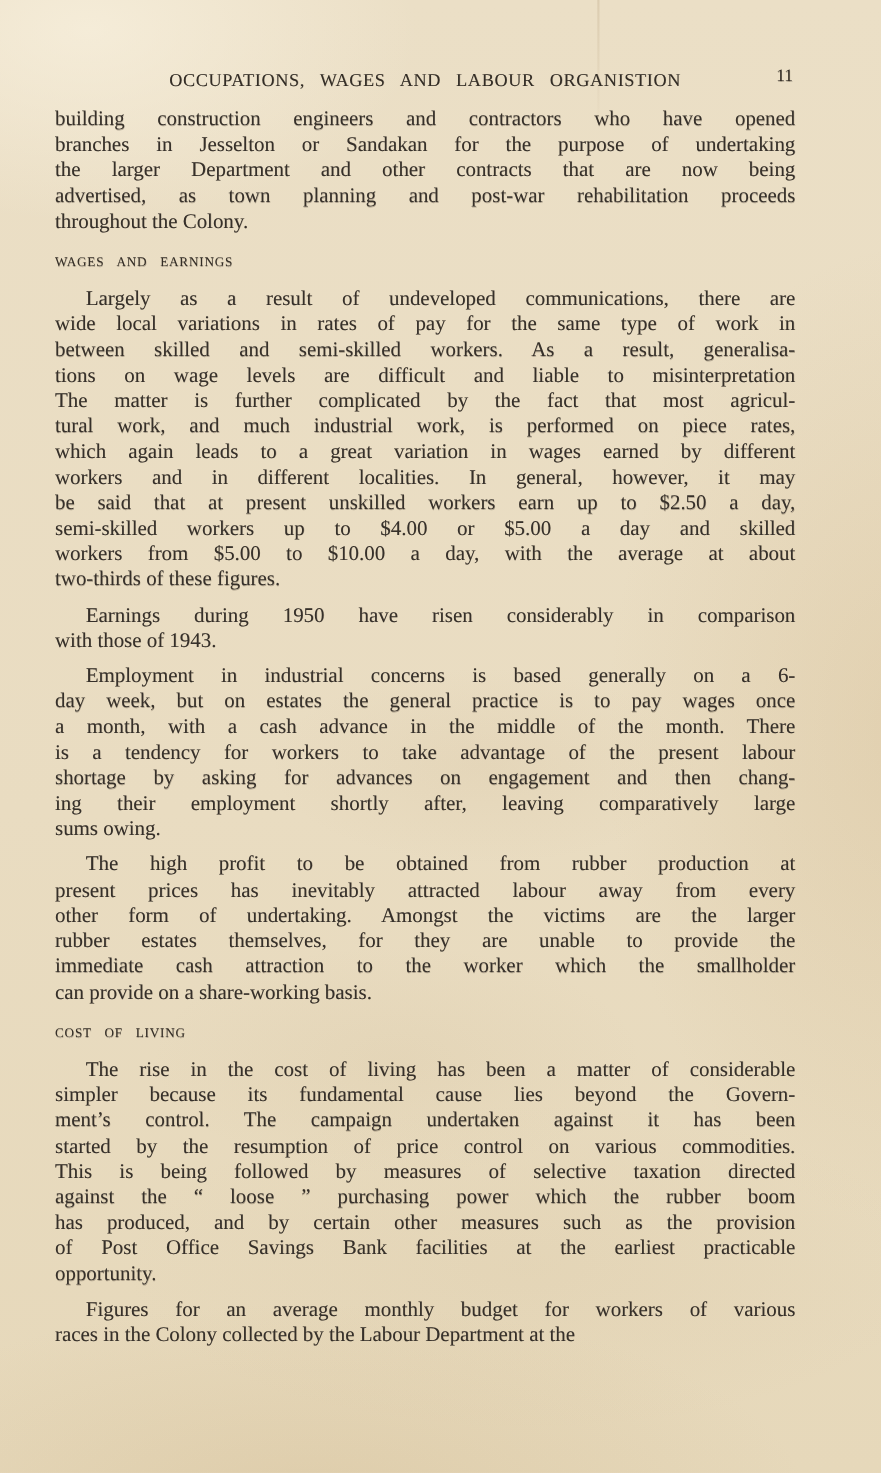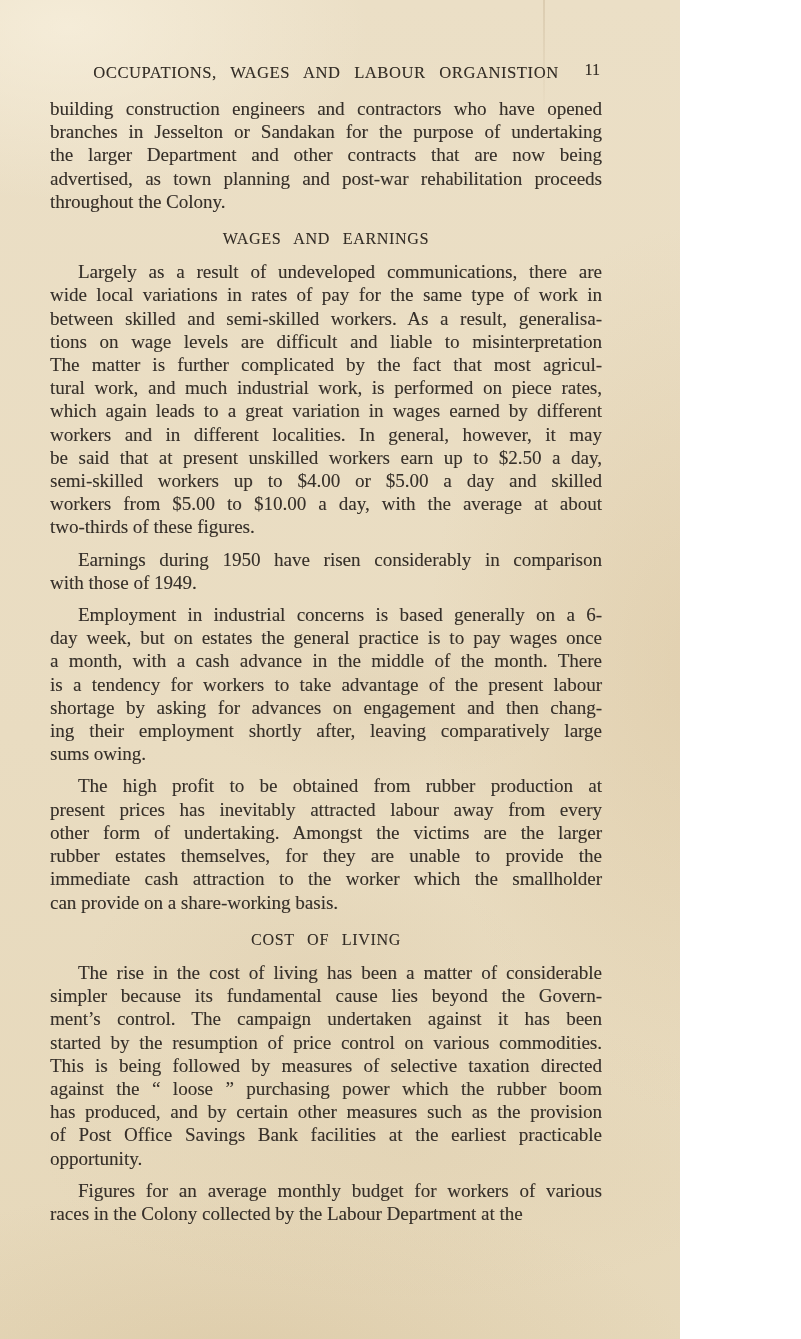--- a/index.html
+++ b/index.html
@@ -3,21 +3,21 @@
 <meta charset="utf-8">
 <style>
   html, body { margin: 0; padding: 0; }
   body {
     width: 801px; height: 1339px;
     font-family: "Liberation Serif", "DejaVu Serif", serif;
     overflow: hidden;
   }
   .page {
     position: relative;
-    width: 680px; height: 1339px;
+    width: 801px; height: 1339px;
     background-color: #e9dcc2;
     background-image:
       radial-gradient(ellipse 430px 250px at 10% 2%, rgba(250,243,226,0.65), rgba(250,243,226,0) 70%),
       radial-gradient(ellipse 380px 620px at 103% 50%, rgba(205,177,130,0.28), rgba(205,177,130,0) 72%),
       radial-gradient(ellipse 650px 260px at 35% 102%, rgba(198,171,125,0.25), rgba(198,171,125,0) 70%),
       radial-gradient(ellipse 260px 120px at 55% 52%, rgba(180,150,104,0.09), rgba(180,150,104,0) 75%),
       radial-gradient(ellipse 300px 140px at 45% 72%, rgba(180,150,104,0.08), rgba(180,150,104,0) 75%),
       radial-gradient(ellipse 500px 200px at 60% 86%, rgba(184,154,108,0.07), rgba(184,154,108,0) 75%),
       linear-gradient(180deg, #ebdfc6 0%, #e9dcc1 55%, #e6d8ba 100%);
     overflow: hidden;
@@ -63,22 +63,21 @@
   .paragraph { margin: 0 0 9px 0; }
   .line {
     text-align: justify;
     text-align-last: justify;
     white-space: normal;
   }
   .line.last { text-align-last: left; }
   .line.indent { text-indent: 28px; }
   .section-heading {
     margin: 14px 0 10px 0;
-    text-align: center;
-    font-size: 16px;
+    font-size: 12px;
     letter-spacing: 0.7px;
     word-spacing: 8px;
     color: #332d26;
   }
 </style>
 </head>
 <body>
 
 <div class="page">
   <div class="crease"></div>
@@ -105,21 +104,21 @@
           <div class="line">tural work, and much industrial work, is performed on piece rates,</div>
           <div class="line">which again leads to a great variation in wages earned by different</div>
           <div class="line">workers and in different localities.  In general, however, it may</div>
           <div class="line">be said that at present unskilled workers earn up to $2.50 a day,</div>
           <div class="line">semi-skilled workers up to $4.00 or $5.00 a day and skilled</div>
           <div class="line">workers from $5.00 to $10.00 a day, with the average at about</div>
           <div class="line last">two-thirds of these figures.</div>
         </div>
         <div class="paragraph">
           <div class="line indent">Earnings during 1950 have risen considerably in comparison</div>
-          <div class="line last">with those of 1949.</div>
+          <div class="line last">with those of 1943.</div>
         </div>
         <div class="paragraph">
           <div class="line indent">Employment in industrial concerns is based generally on a 6-</div>
           <div class="line">day week, but on estates the general practice is to pay wages once</div>
           <div class="line">a month, with a cash advance in the middle of the month.  There</div>
           <div class="line">is a tendency for workers to take advantage of the present labour</div>
           <div class="line">shortage by asking for advances on engagement and then chang-</div>
           <div class="line">ing their employment shortly after, leaving comparatively large</div>
           <div class="line last">sums owing.</div>
         </div>

